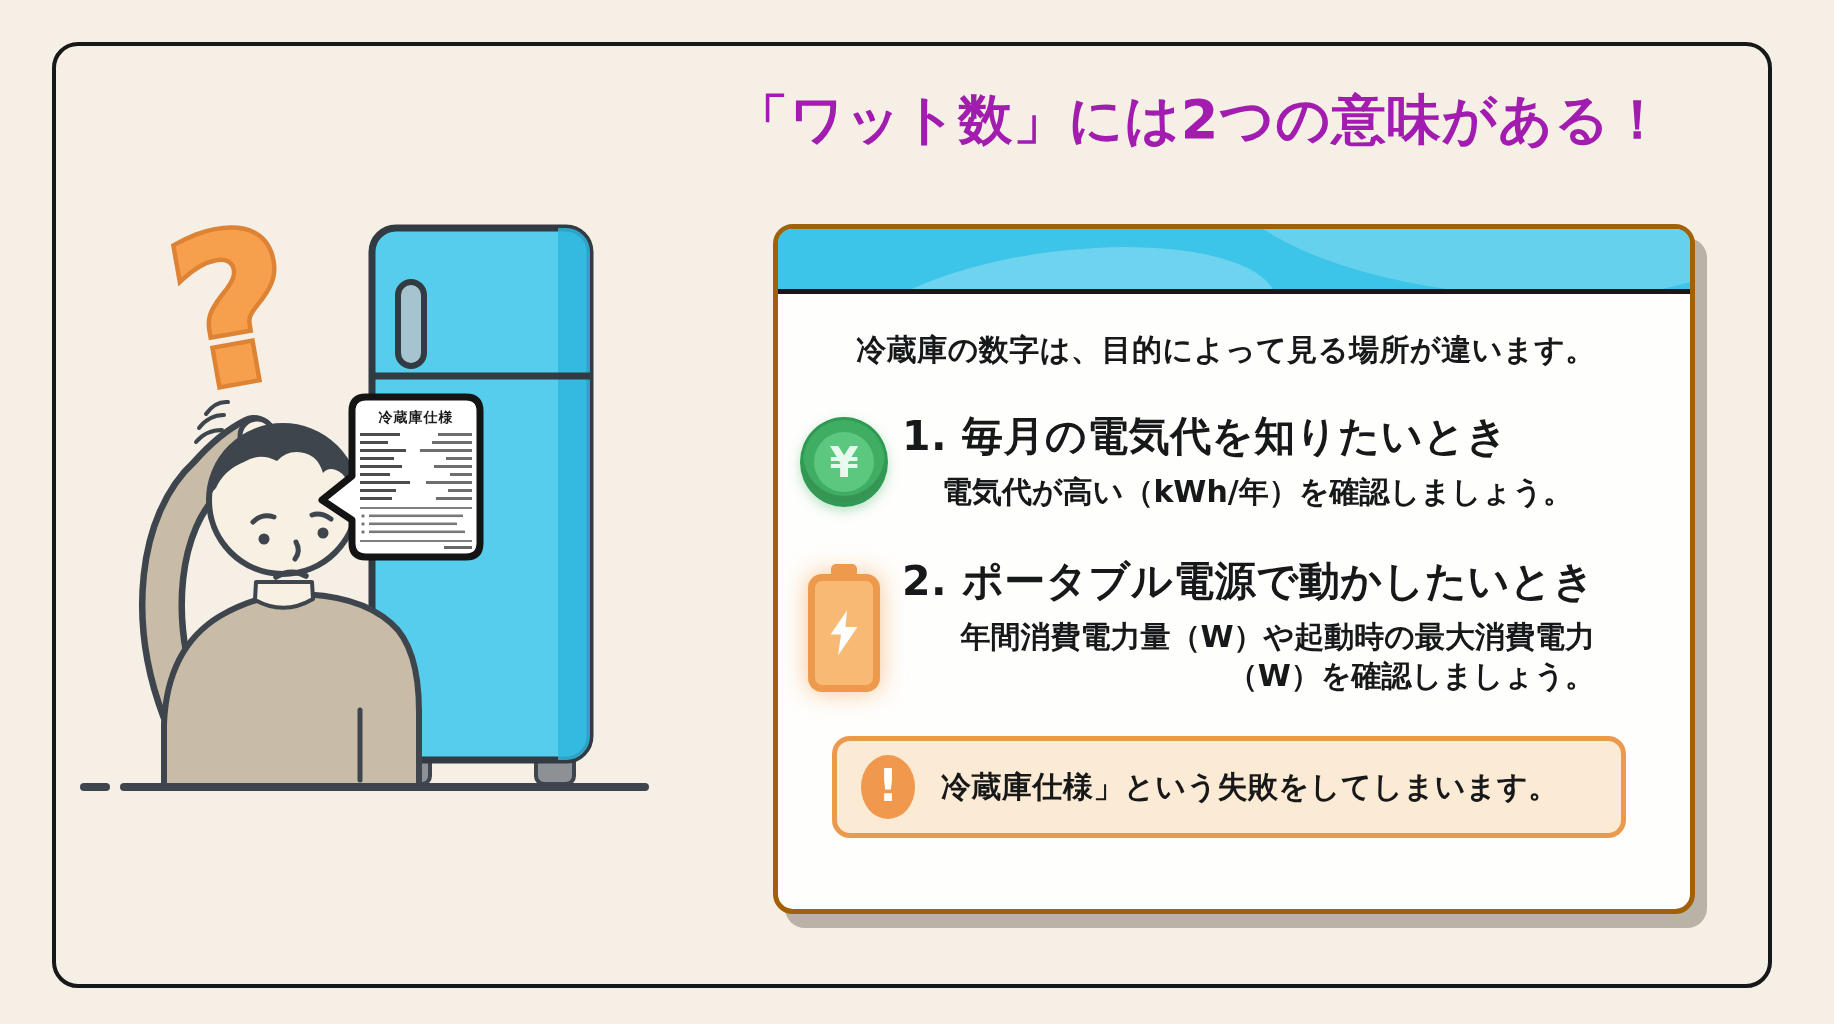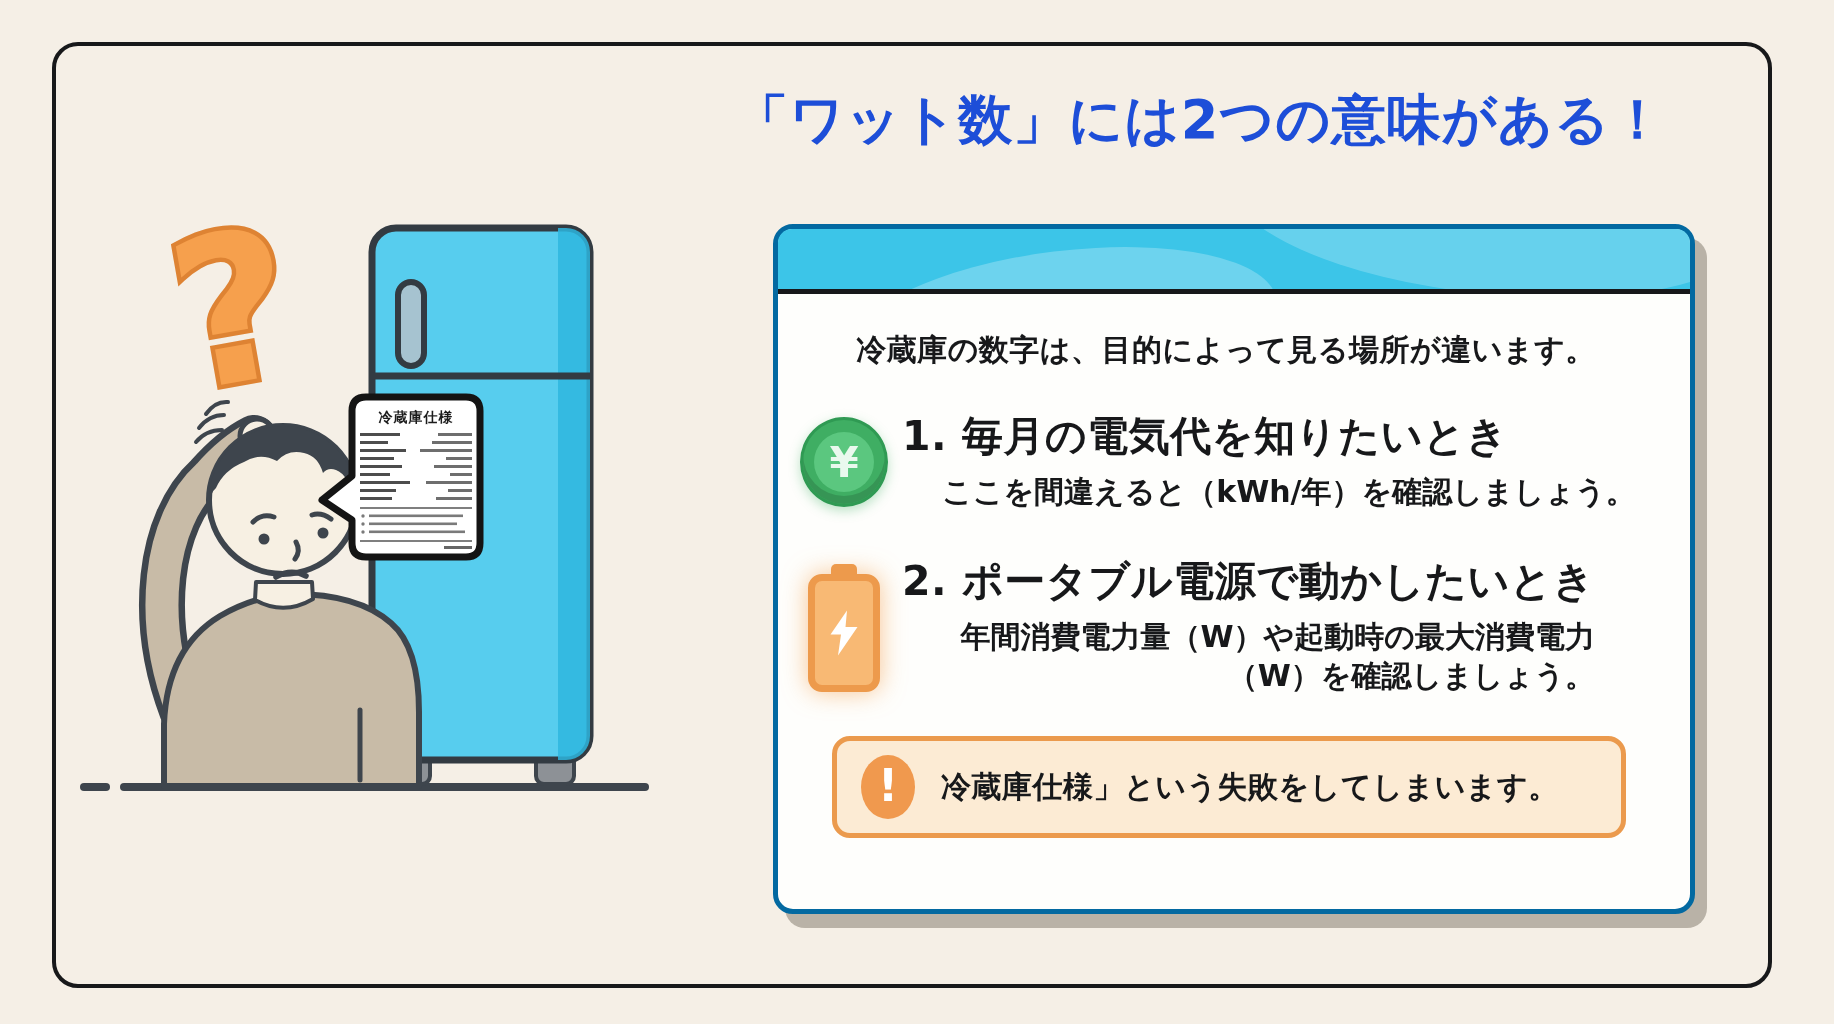--- a/index.html
+++ b/index.html
@@ -11,28 +11,28 @@
     color:#17181a;
   }
   .frame{
     position:absolute;left:52px;top:42px;width:1712px;height:938px;
     border:4px solid #17181a;border-radius:26px;
   }
   .page-title{
     position:absolute;left:640px;top:84px;width:1120px;
     text-align:center;
     font-size:54px;font-weight:900;letter-spacing:1px;
-    color:#1d4ed8;
+    color:#a21caf;
   }
   
   .illustration{position:absolute;left:60px;top:170px;width:700px;height:650px;}
   
   .card{
     position:absolute;left:773px;top:224px;width:912px;height:680px;
-    background:#FEFEFC;border:5px solid #0369a1;border-radius:20px;
+    background:#FEFEFC;border:5px solid #a16207;border-radius:20px;
     box-shadow:12px 14px 0 rgba(125,117,103,.5);
   }
   .card-header{
     height:60px;background:#3CC5E8;border-bottom:5px solid #17181a;
     border-radius:14px 14px 0 0;position:relative;overflow:hidden;
   }
   .card-header::before{
     content:"";position:absolute;width:430px;height:150px;
     background:rgba(255,255,255,.25);border-radius:50%;
     top:22px;left:70px;transform:rotate(-7deg);
@@ -189,21 +189,21 @@
     <div class="item-row first">
       <div class="icon-col">
         <div class="coin">
           <div class="coin-inner">
             <span>¥</span>
           </div>
         </div>
       </div>
       <div>
         <div class="item-heading">1. 毎月の電気代を知りたいとき</div>
-        <div class="item-desc">ここを間違えると（kWh/年）を確認しましょう。</div>
+        <div class="item-desc">電気代が高い（kWh/年）を確認しましょう。</div>
       </div>
     </div>
 
     <div class="item-row second">
       <div class="icon-col">
         <div class="battery">
           <div class="battery-nub"></div>
           <svg class="bolt" viewBox="0 0 20 30">
             <path d="M12 0 L1 16 H8 L6 30 L19 11 H11 Z" fill="#ffffff"></path>
           </svg>

